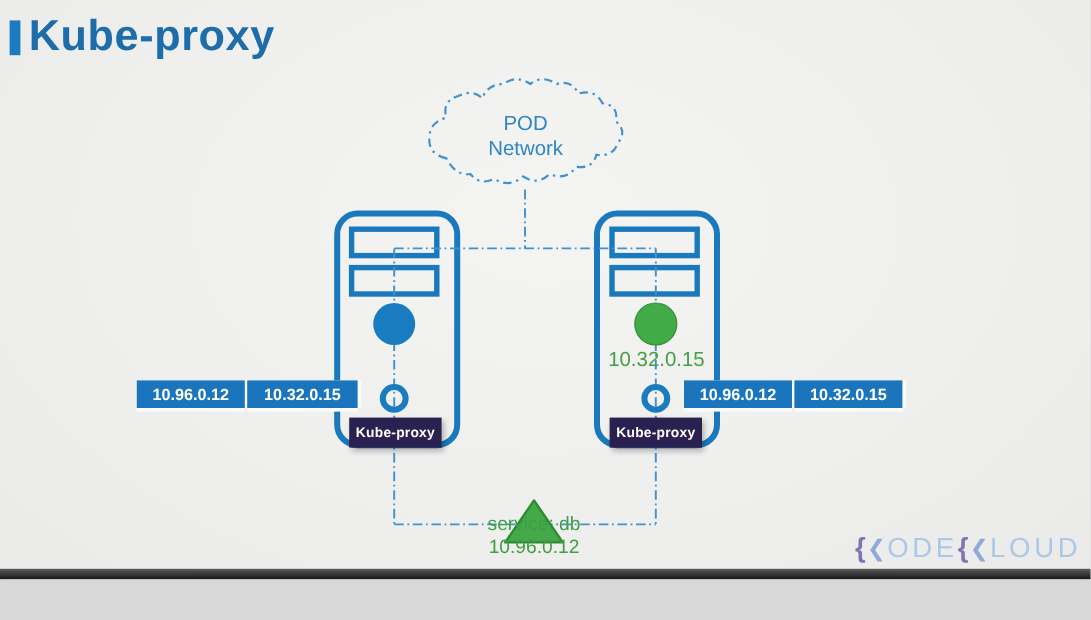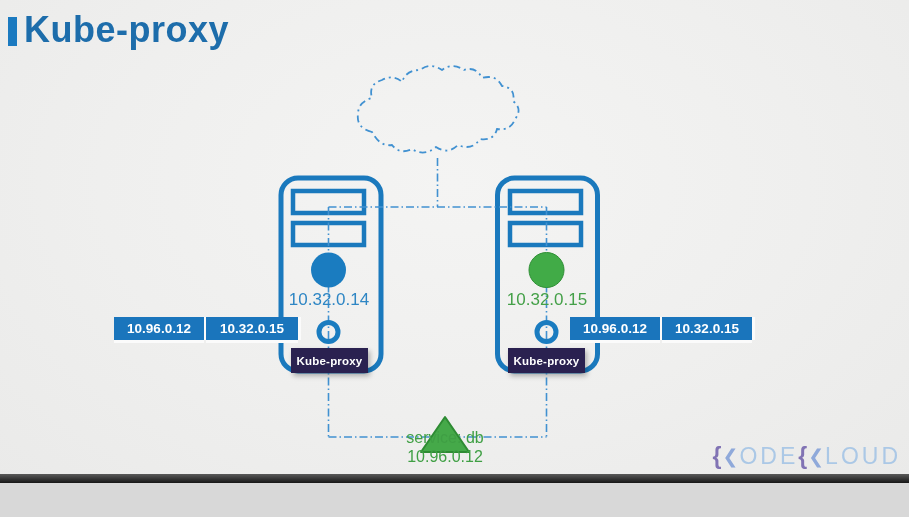--- a/index.html
+++ b/index.html
@@ -91,22 +91,25 @@
     </g>
 
     <circle cx="328.5" cy="270" r="17.5" fill="#1a7cc0"></circle>
     <circle cx="546.5" cy="270" r="17.5" fill="#41ab47" stroke="#2f8f35" stroke-width="1"></circle>
     <circle cx="328.5" cy="332" r="9.5" fill="none" stroke="#1a7cc0" stroke-width="5"></circle>
     <circle cx="546.5" cy="332" r="9.5" fill="none" stroke="#1a7cc0" stroke-width="5"></circle>
 
     <polygon points="445,417 421,452 469,452" fill="#45a949" stroke="#2e8b33" stroke-width="2" stroke-linejoin="round"></polygon>
   </svg>
 
+  <div class="overlay cloud-label">
+    <div>POD</div>
+    <div>Network</div>
+  </div>
 
-  <div class="overlay pod-ip n1">10.32.0.14</div>
   <div class="overlay pod-ip n2">10.32.0.15</div>
 
   <div class="chip l1">10.96.0.12</div>
   <div class="chip l2">10.32.0.15</div>
   <div class="chip r1">10.96.0.12</div>
   <div class="chip r2">10.32.0.15</div>
 
   <div class="badge b1">Kube-proxy</div>
   <div class="badge b2">Kube-proxy</div>
 

